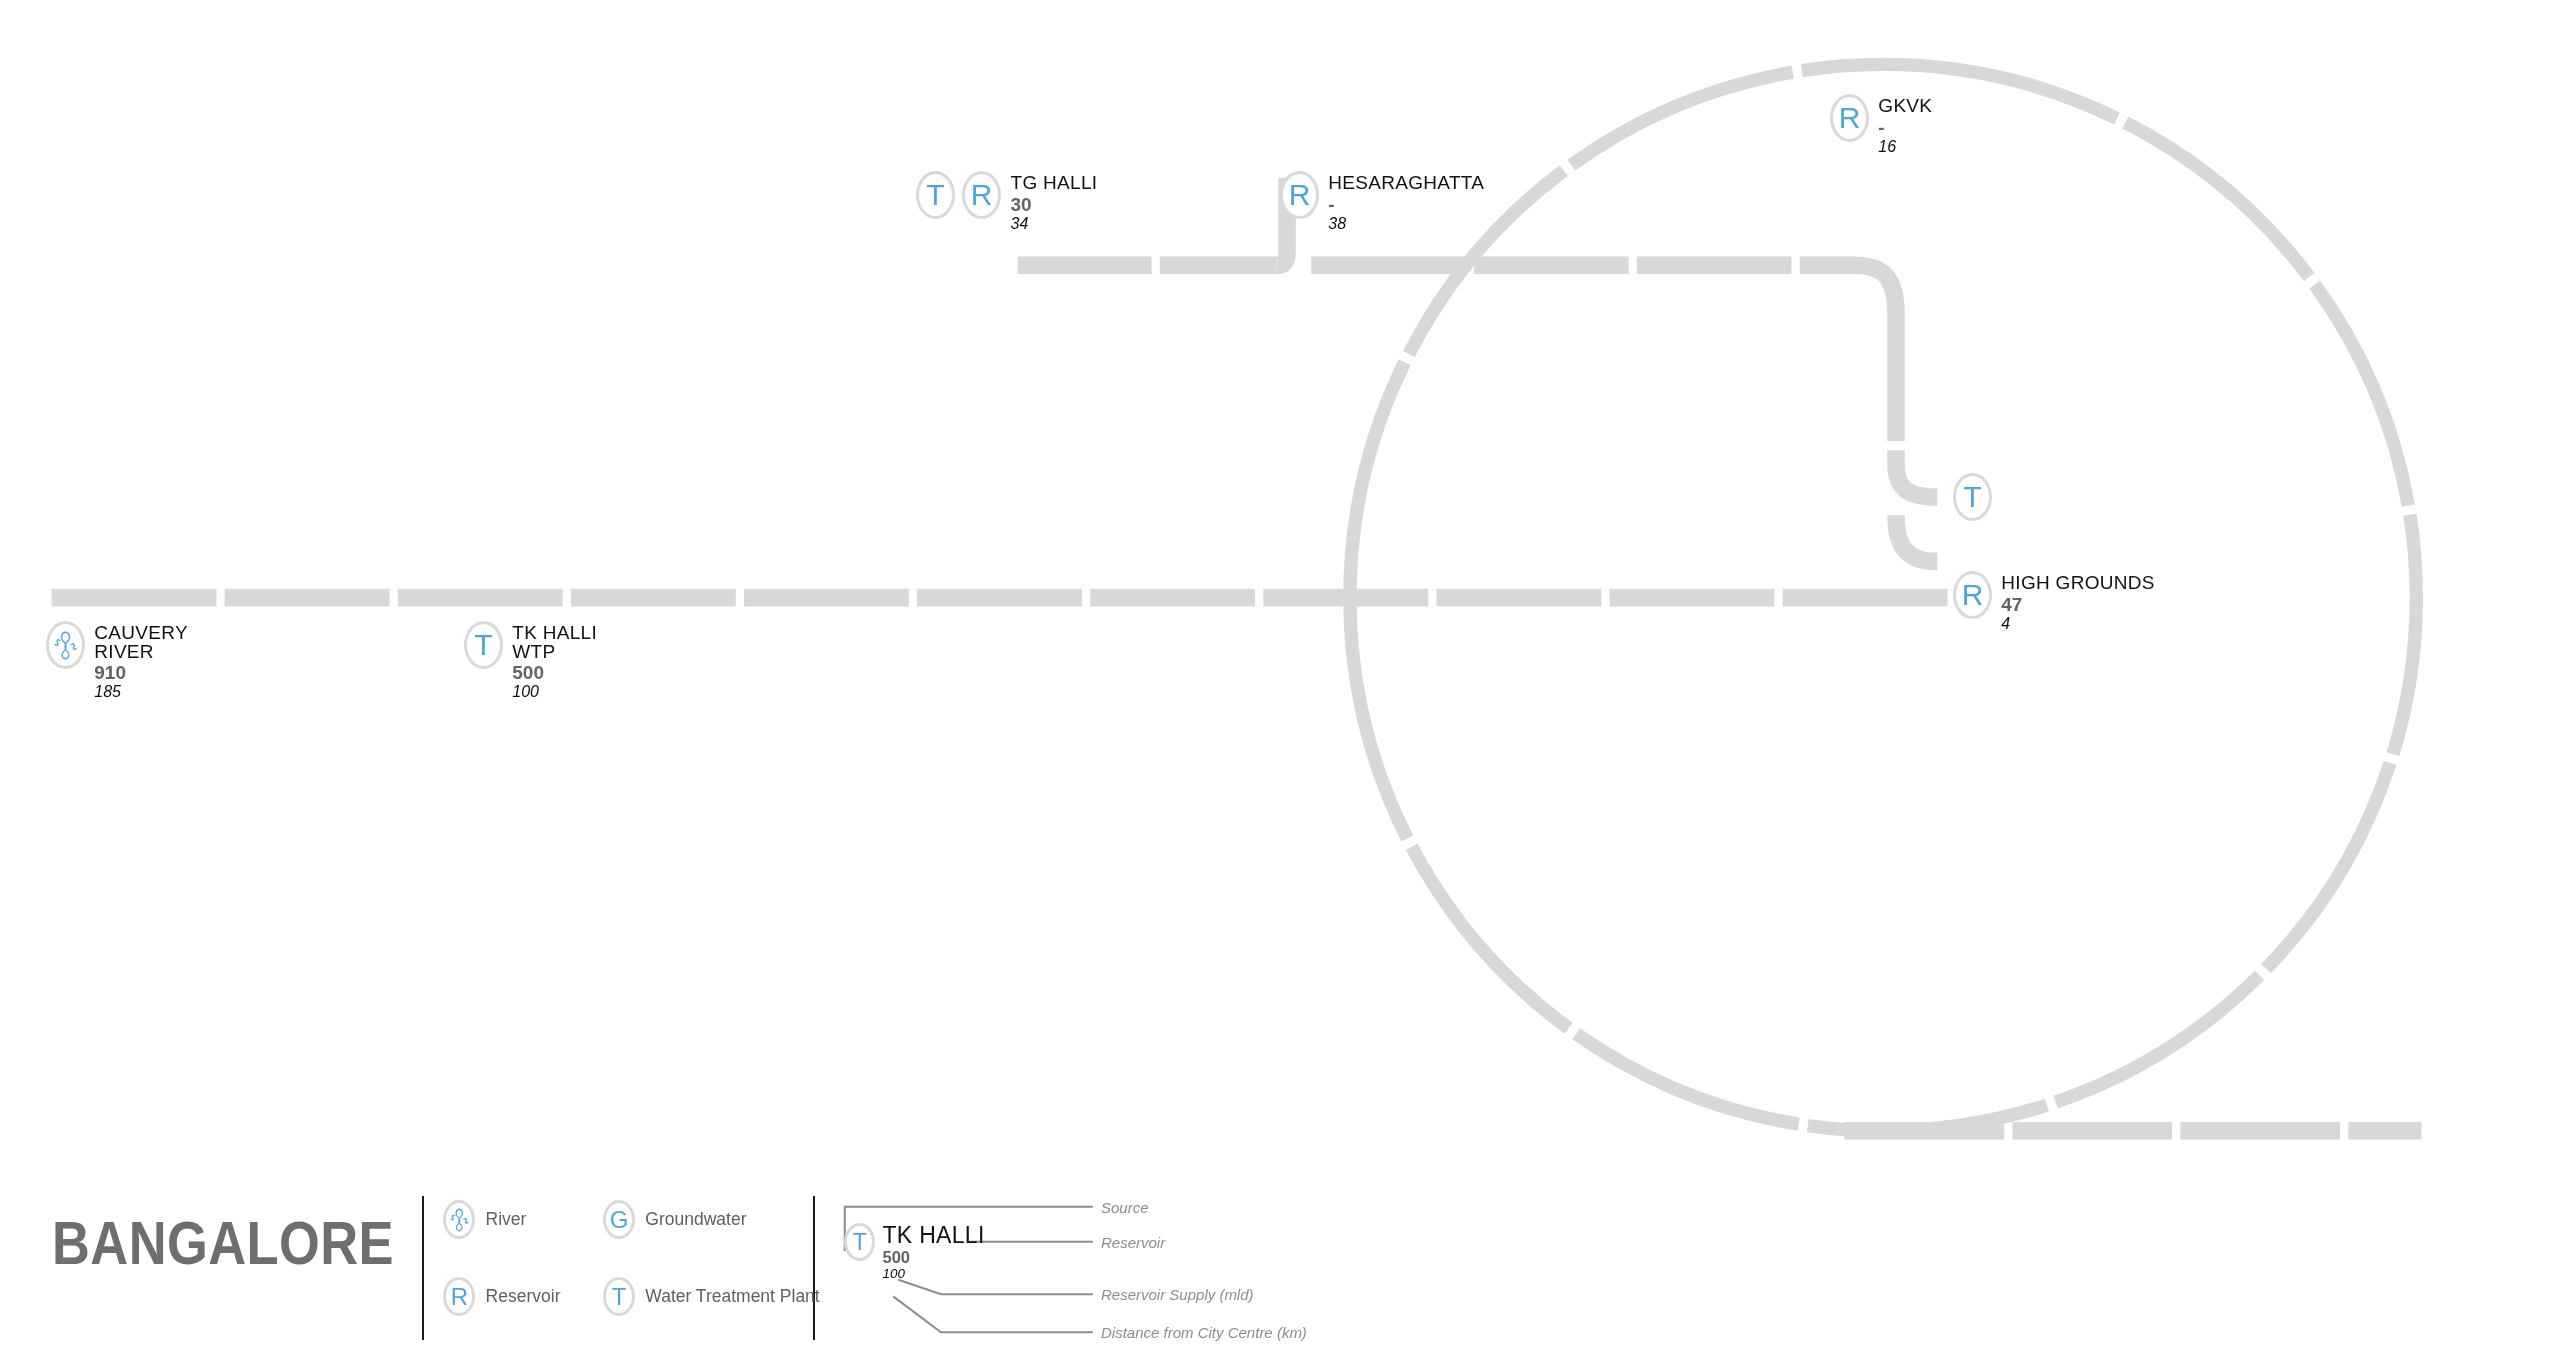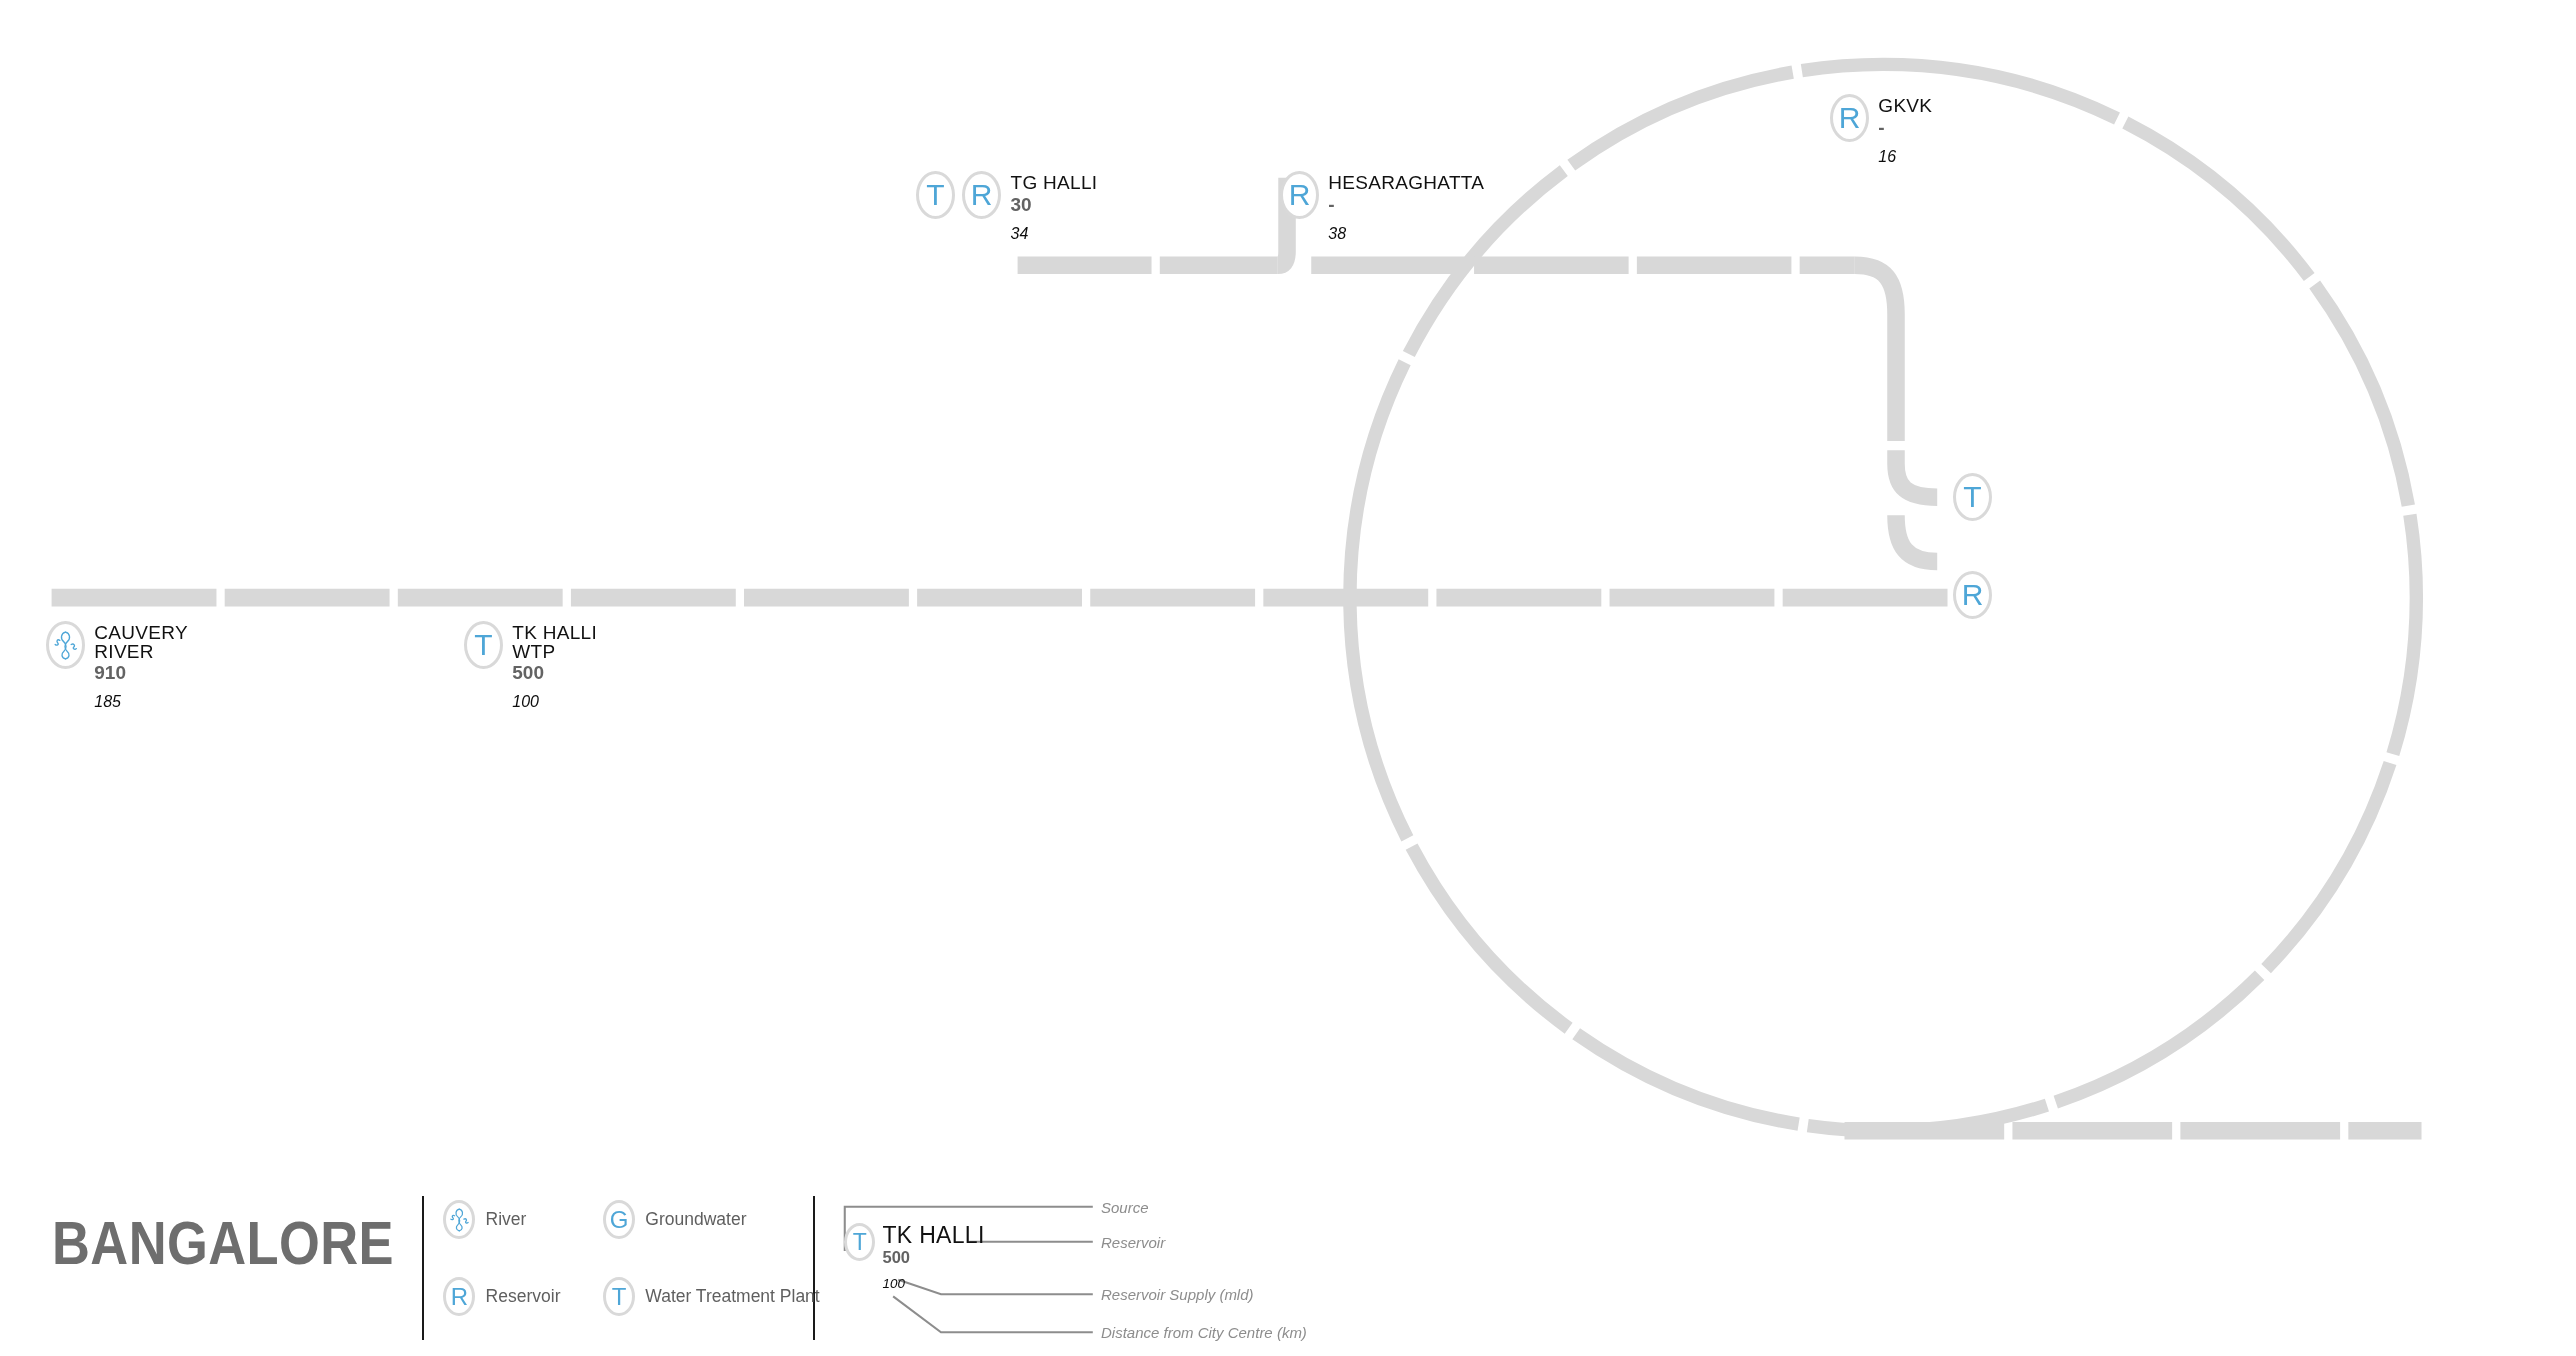--- a/index.html
+++ b/index.html
@@ -74,21 +74,21 @@
     font-weight: 700;
     color: #636363;
     line-height: 1.05;
     margin-top: 2.1px;
   }
   .station-distance {
     font-size: 16px;
     font-style: italic;
     color: #0d0d0d;
     line-height: 1.05;
-    margin-top: 11px;
+    margin-top: 1px;
   }
 
   
   #bottom-bar {
     position: absolute;
     left: 0;
     top: 1180px;
     width: 3080px;
     height: 176px;
   }
@@ -279,20 +279,25 @@
 
 <div class="station" style="left:1953px; top:473px;">
   <div class="icon-stack">
     <span class="node-icon">T</span>
   </div>
 </div>
 
 <div class="station" style="left:1953px; top:571px;">
   <div class="icon-stack">
     <span class="node-icon">R</span>
+  </div>
+  <div class="station-text">
+    <div class="station-name">HIGH GROUNDS</div>
+    <div class="station-supply">47</div>
+    <div class="station-distance">4</div>
   </div>
 </div>
 
 <div id="bottom-bar">
 
   <div class="v-divider" style="left:422px; top:15.5px; height:144px;"></div>
   <div class="v-divider" style="left:813px; top:15.5px; height:144px;"></div>
 </div>
 
 <div id="city-title">BANGALORE</div>

